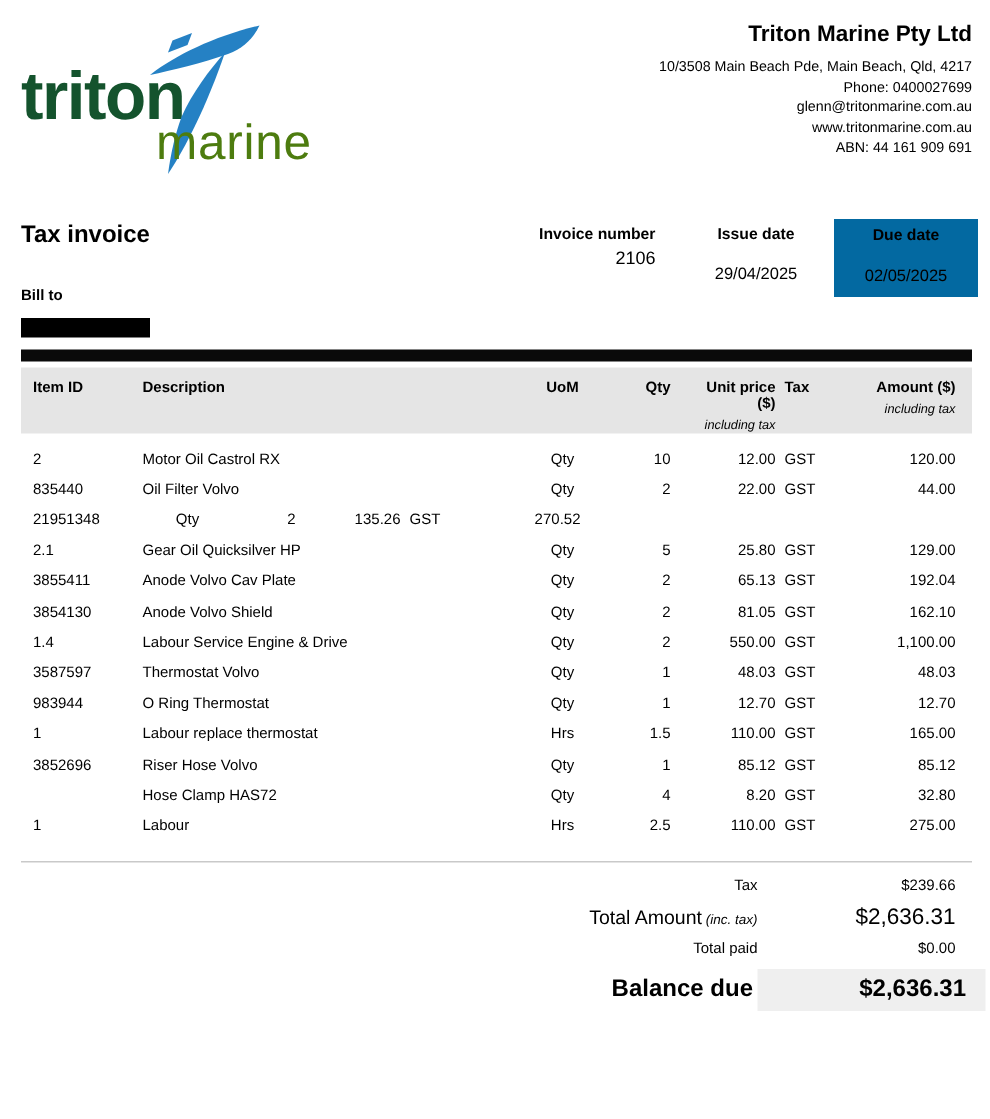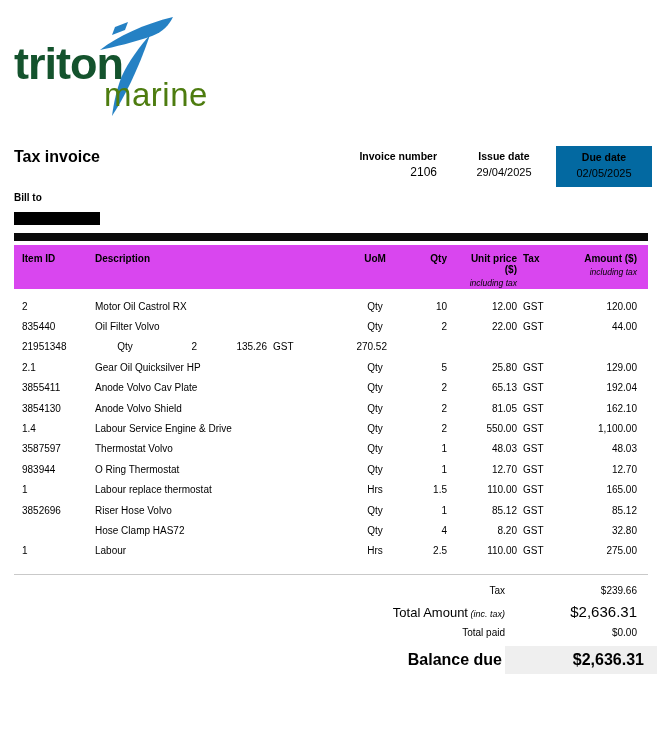--- a/index.html
+++ b/index.html
@@ -18,29 +18,29 @@
   .company-name { font-size:15px; font-weight:bold; margin-bottom:7px; }
   .company-line { font-size:9.5px; line-height:13.5px; }
 
   
   .title { position:absolute; left:14px; top:148px; font-size:16px; font-weight:bold; }
   .inv-num { position:absolute; left:340px; top:150px; width:97px; text-align:right; }
   .issue { position:absolute; left:468px; top:150px; width:72px; text-align:center; }
   .due { position:absolute; left:556px; top:146px; width:96px; text-align:center; background:#0369a1; padding:5px 0 8px 0; }
   .meta-label { font-size:10.5px; font-weight:bold; }
   .inv-num .meta-value { font-size:12px; margin-top:3px; }
-  .meta-value { font-size:11px; margin-top:4px; }
+  .meta-value { font-size:11px; margin-top:15px; }
 
   
   .billto { position:absolute; left:14px; top:192px; font-size:10px; font-weight:bold; }
   .redaction { position:absolute; left:14px; top:212px; width:86px; height:13px; background:#000; }
 
   
   .black-bar { position:absolute; left:14px; top:233px; width:634px; height:8px; background:#0a0a0a; }
-  .thead { position:absolute; left:14px; top:245px; width:634px; height:44px; background:#d946ef; display:flex; font-size:10px; font-weight:bold; padding-top:8px; }
+  .thead { position:absolute; left:14px; top:245px; width:634px; height:44px; background:#e5e5e5; display:flex; font-size:10px; font-weight:bold; padding-top:8px; }
   .inc-tax { display:block; font-size:8.5px; font-style:italic; font-weight:normal; margin-top:3px; }
   .c { flex:none; }
   .col-item   { width:81px; padding-left:8px; text-align:left; }
   .col-desc   { width:250px; text-align:left; }
   .col-uom    { width:60px; text-align:center; }
   .col-qty    { width:42px; text-align:right; }
   .col-unit   { width:70px; text-align:right; }
   .col-tax    { width:46px; padding-left:6px; text-align:left; }
   .col-amount { width:85px; padding-right:11px; text-align:right; }
 
@@ -72,20 +72,28 @@
   <div class="logo">
     <span class="logo-triton">triton</span>
     <svg class="logo-swoosh" viewBox="0 0 74 104" xmlns="http://www.w3.org/2000/svg">
       <path d="M15 13 L28 8 L25 16 L12 21 Z" fill="#2581C4"></path>
       <path d="M0 36 C18 22 44 10 73 3 C69 11 63 18 52 22 C35 28 14 33 0 36 Z" fill="#2581C4"></path>
       <path d="M50 21 C40 32 28 48 21 64 C17 75 14 87 12 102 C24 84 38 56 50 21 Z" fill="#2581C4"></path>
     </svg>
     <span class="logo-marine">marine</span>
   </div>
 
+  <div class="company">
+    <div class="company-name">Triton Marine Pty Ltd</div>
+    <div class="company-line">10/3508 Main Beach Pde, Main Beach, Qld, 4217</div>
+    <div class="company-line">Phone: 0400027699</div>
+    <div class="company-line">glenn@tritonmarine.com.au</div>
+    <div class="company-line">www.tritonmarine.com.au</div>
+    <div class="company-line">ABN: 44 161 909 691</div>
+  </div>
 
   <div class="title">Tax invoice</div>
 
   <div class="inv-num">
     <div class="meta-label">Invoice number</div>
     <div class="meta-value">2106</div>
   </div>
 
   <div class="issue">
     <div class="meta-label">Issue date</div>

